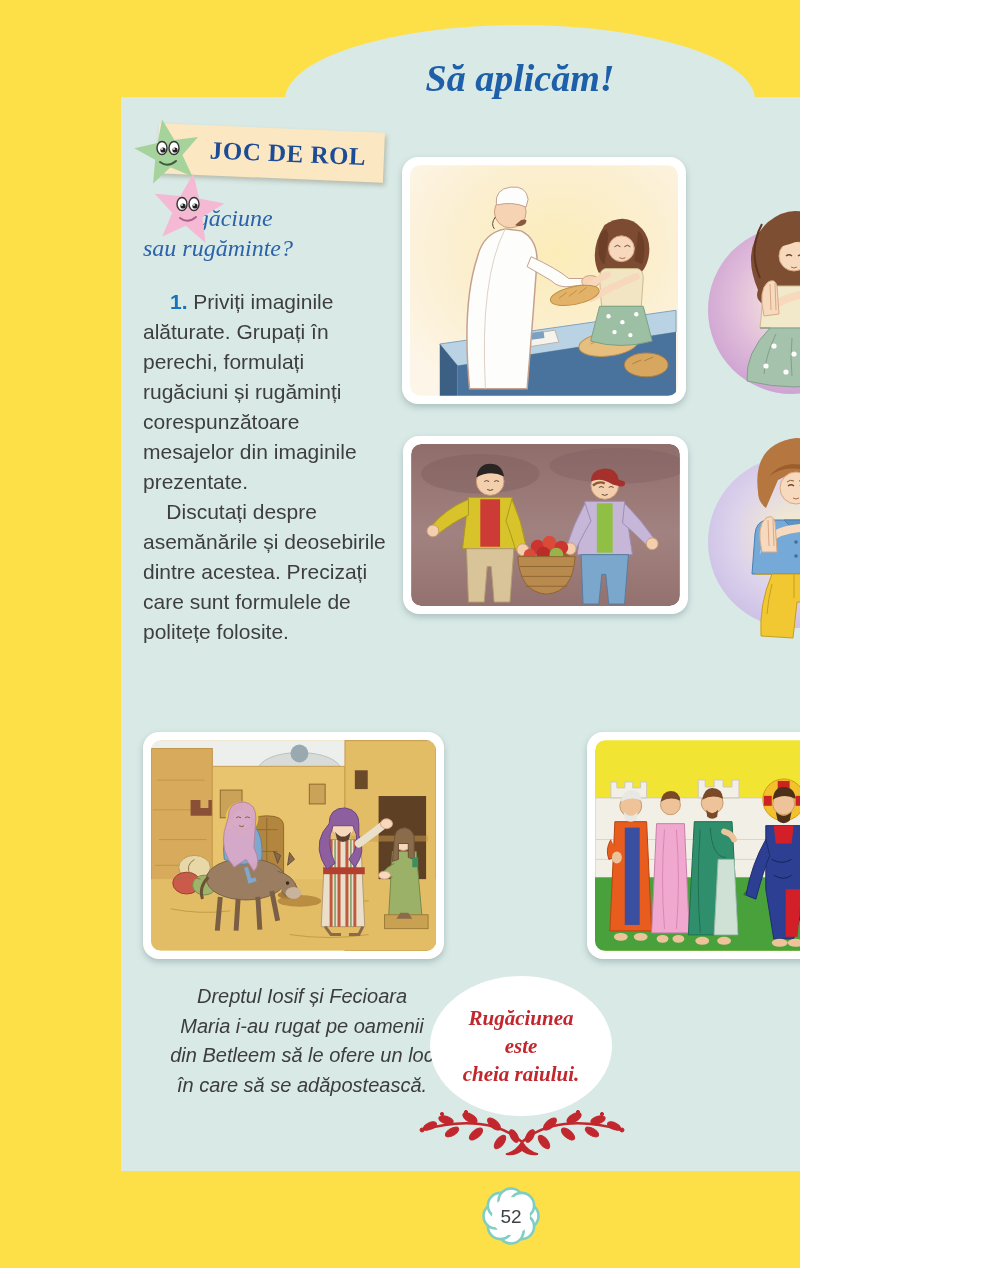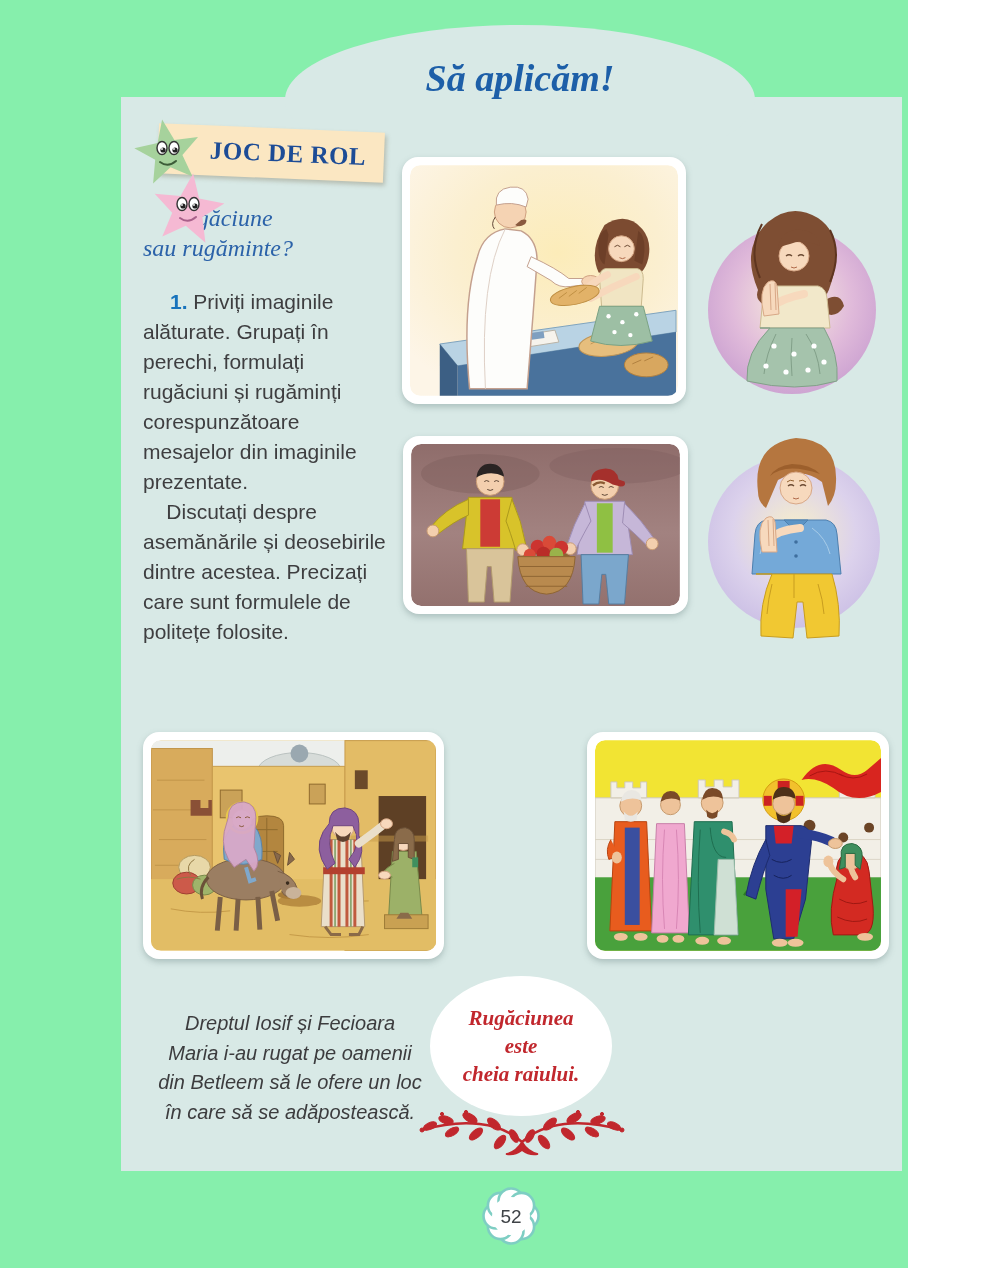--- a/index.html
+++ b/index.html
@@ -1,16 +1,16 @@
 <!DOCTYPE html>
 <html><head>
 <meta charset="utf-8">
 <style>
   html,body{margin:0;padding:0;background:#ffffff;}
-  #page{position:relative;width:908px;height:1268px;background:#86efac;overflow:hidden;
+  #page{position:relative;width:800px;height:1268px;background:#fde047;overflow:hidden;
         font-family:"Liberation Sans","DejaVu Sans",sans-serif;}
   .teal-rect{position:absolute;left:121px;top:97px;width:781px;height:1074px;background:#d8e9e6;}
   .dome{position:absolute;left:285px;top:25px;width:470px;height:150px;border-radius:50%;background:#d8e9e6;}
   .page-title{position:absolute;left:285px;top:56px;width:470px;text-align:center;
               font-family:"Liberation Serif","DejaVu Serif",serif;font-style:italic;font-weight:bold;
               font-size:38px;color:#1d5fa8;}
   .banner{position:absolute;left:158px;top:128px;width:226px;height:50px;background:#fbe7c2;
           transform:rotate(2.4deg);box-shadow:2px 3px 4px rgba(120,110,80,.35);
           display:flex;align-items:center;justify-content:center;padding-left:34px;box-sizing:border-box;}
   .banner span{font-family:"Liberation Serif","DejaVu Serif",serif;font-weight:bold;font-size:25px;
@@ -367,21 +367,21 @@
       <circle cx="258" cy="120" r="10" fill="#eec39a" stroke="#c69a6e"></circle>
       <path d="M248 118 Q246 104 259 104 Q270 106 269 118 L267 130 L262 126 L262 114 L252 114 L252 128 L246 130 Z" fill="#3f8f5e" stroke="#2a6b42"></path>
       <path d="M250 140 q-10 -6 -14 -16 M262 138 q-6 -10 -6 -20" stroke="#eec39a" stroke-width="6" fill="none" stroke-linecap="round"></path>
       <ellipse cx="235" cy="122" rx="5" ry="6" fill="#eec39a"></ellipse>
         <ellipse cx="255" cy="116" rx="0" ry="0" fill="#eec39a"></ellipse>
       <path d="M246 160 q14 8 28 2 M244 178 q16 8 30 2" stroke="#9e1812" fill="none"></path>
       <ellipse cx="272" cy="198" rx="8" ry="4" fill="#eec39a"></ellipse>
     </svg>
   </div>
 
-  <div class="caption" style="left:128px;top:982px;width:324px;margin-top:27px;">Dreptul Iosif și Fecioara
+  <div class="caption" style="left:140px;top:982px;width:324px;">Dreptul Iosif și Fecioara
 Maria i-au rugat pe oamenii
 din Betleem să le ofere un loc
 în care să se adăpostească.</div>
 
   <div class="motto">
     <span>Rugăciunea
 este
 cheia raiului.</span>
   </div>
 

